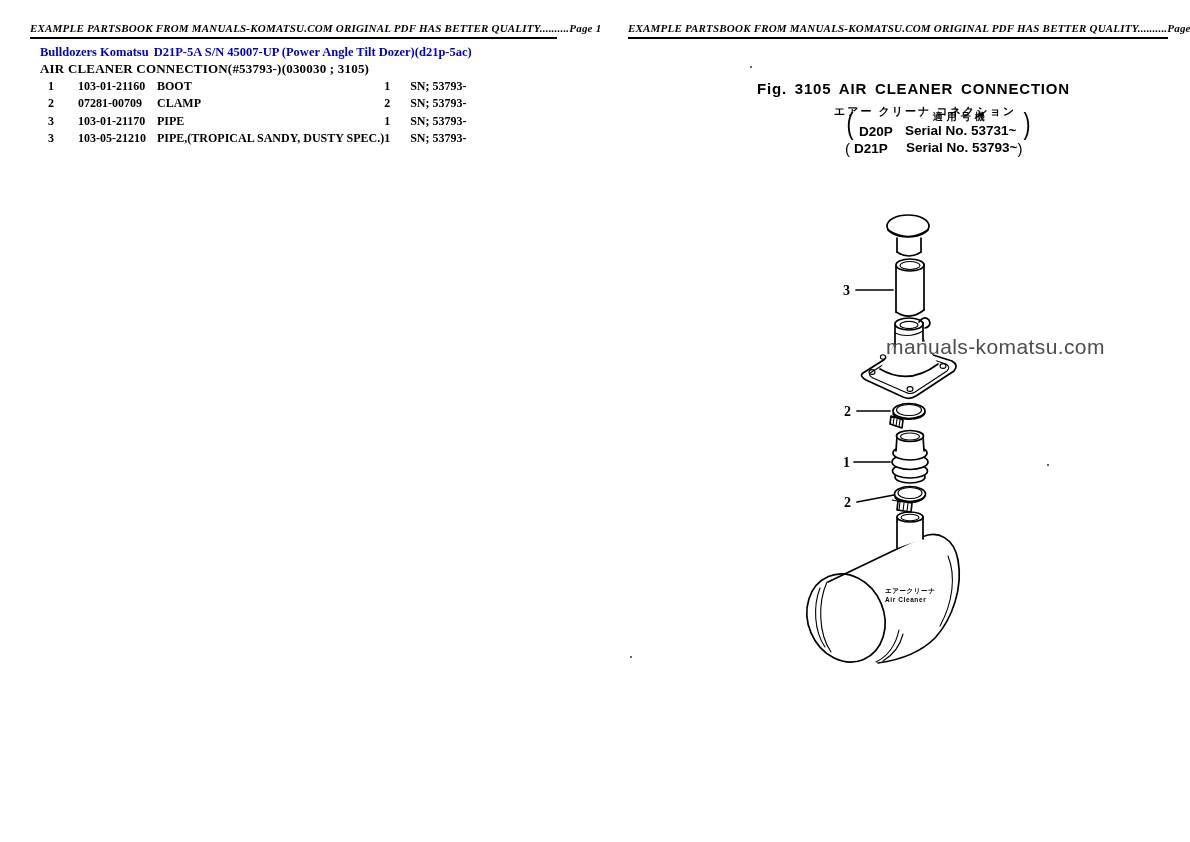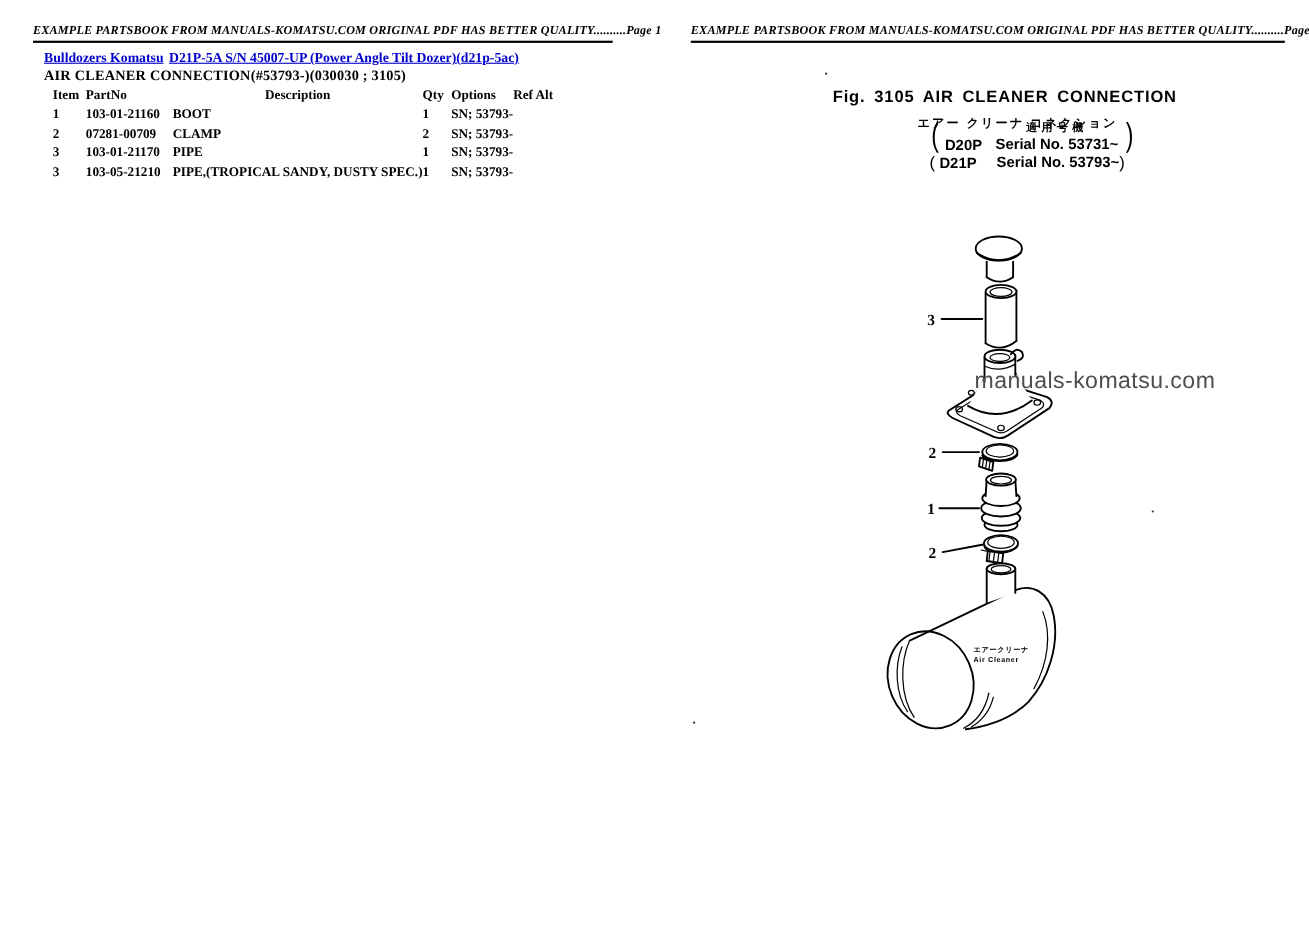--- a/index.html
+++ b/index.html
@@ -12,21 +12,21 @@
     position:absolute;top:22px;height:15px;line-height:14px;
     border-bottom:2px solid #000;text-align:left;
     font:italic 700 11px "Liberation Serif","DejaVu Serif",serif;
     letter-spacing:.2px;white-space:nowrap;
   }
   .pg-header.left{left:30px;width:527px;}
   .pg-header.right{left:628px;width:540px;}
   
   .crumbs{position:absolute;left:40px;top:45px;white-space:nowrap;
     font:700 12.5px "Liberation Serif","DejaVu Serif",serif;}
-  .crumbs a{color:#0000cc;text-decoration:underline;cursor:pointer;margin-right:5px;}
+  .crumbs a{color:#0000cc;cursor:pointer;margin-right:5px;}
   .sect-title{position:absolute;left:40px;top:61px;white-space:nowrap;
     font:700 13px "Liberation Serif","DejaVu Serif",serif;letter-spacing:.2px;}
   
   table.parts{position:absolute;left:48px;top:76px;border-collapse:collapse;
     font:700 12px "Liberation Serif","DejaVu Serif",serif;}
   table.parts th,table.parts td{padding:0;height:17.5px;text-align:left;
     vertical-align:bottom;white-space:nowrap;font-weight:700;}
   table.parts th.desc{text-align:center;}
   
   .fig-jp{position:absolute;left:833px;top:64px;width:184px;text-align:center;
@@ -75,28 +75,20 @@
 <table class="parts">
   <colgroup>
     <col style="width:30px">
       <col style="width:79px">
       <col style="width:205px">
     <col style="width:26px">
       <col style="width:56px">
       <col style="width:45px">
   </colgroup>
   <tbody>
-      <tr>
-    <th>Item</th>
-    <th>PartNo</th>
-    <th class="desc">Description</th>
-    <th>Qty</th>
-    <th>Options</th>
-    <th>Ref Alt</th>
-  </tr>
   <tr>
     <td>1</td>
     <td>103-01-21160</td>
     <td>BOOT</td>
     <td>1</td>
     <td>SN; 53793-</td>
     <td></td>
   </tr>
   <tr>
     <td>2</td>

